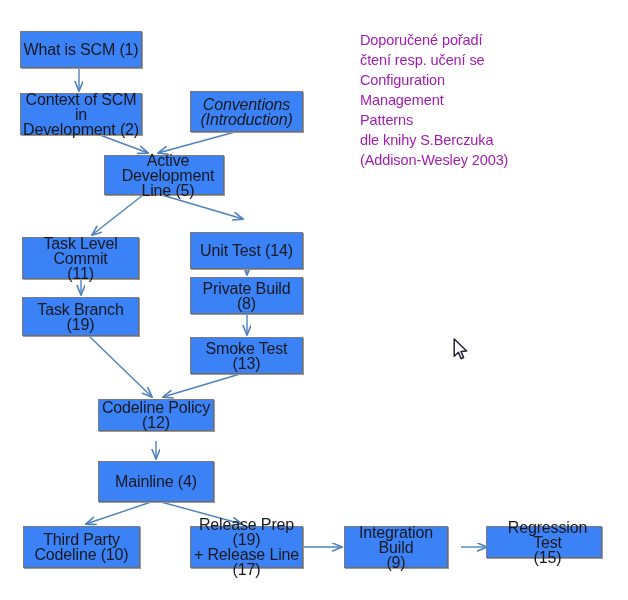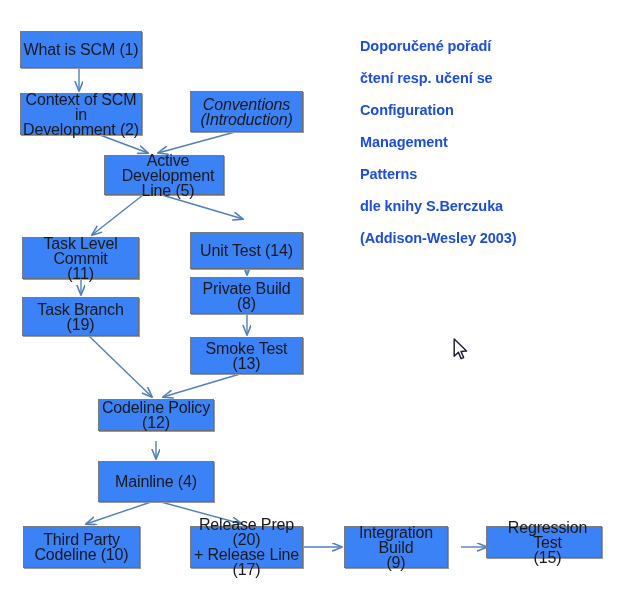--- a/index.html
+++ b/index.html
@@ -45,23 +45,23 @@
     display: block;
     width: 100%;
     white-space: pre-line;
   }
   .title-block {
     position: absolute;
     left: 360px;
     top: 30px;
     width: 250px;
     font-size: 14.5px;
-    line-height: 32px;
-    font-weight: bold;
-    color: #1d4ed8;
+    line-height: 20px;
+    font-weight: normal;
+    color: #a21caf;
     letter-spacing: -0.1px;
     white-space: pre-line;
     z-index: 3;
   }
   .cursor {
     position: absolute;
     z-index: 9;
     pointer-events: none;
   }
 </style>
@@ -158,21 +158,21 @@
   <div class="node" style="left:98px; top:461px; width:116px; height:41px;">
     <span class="lbl">Mainline (4)</span>
   </div>
 
   <div class="node" style="left:23px; top:526px; width:117px; height:42px;">
     <span class="lbl">Third Party
 Codeline (10)</span>
   </div>
 
   <div class="node" style="left:190px; top:526px; width:113px; height:42px;">
-    <span class="lbl">Release Prep  (20)
+    <span class="lbl">Release Prep  (19)
 + Release Line (17)</span>
   </div>
 
   <div class="node" style="left:344px; top:526px; width:104px; height:42px;">
     <span class="lbl">Integration Build
 (9)</span>
   </div>
 
   <div class="node" style="left:486px; top:526px; width:116px; height:32px;padding-left:7px;">
     <span class="lbl">Regression Test

